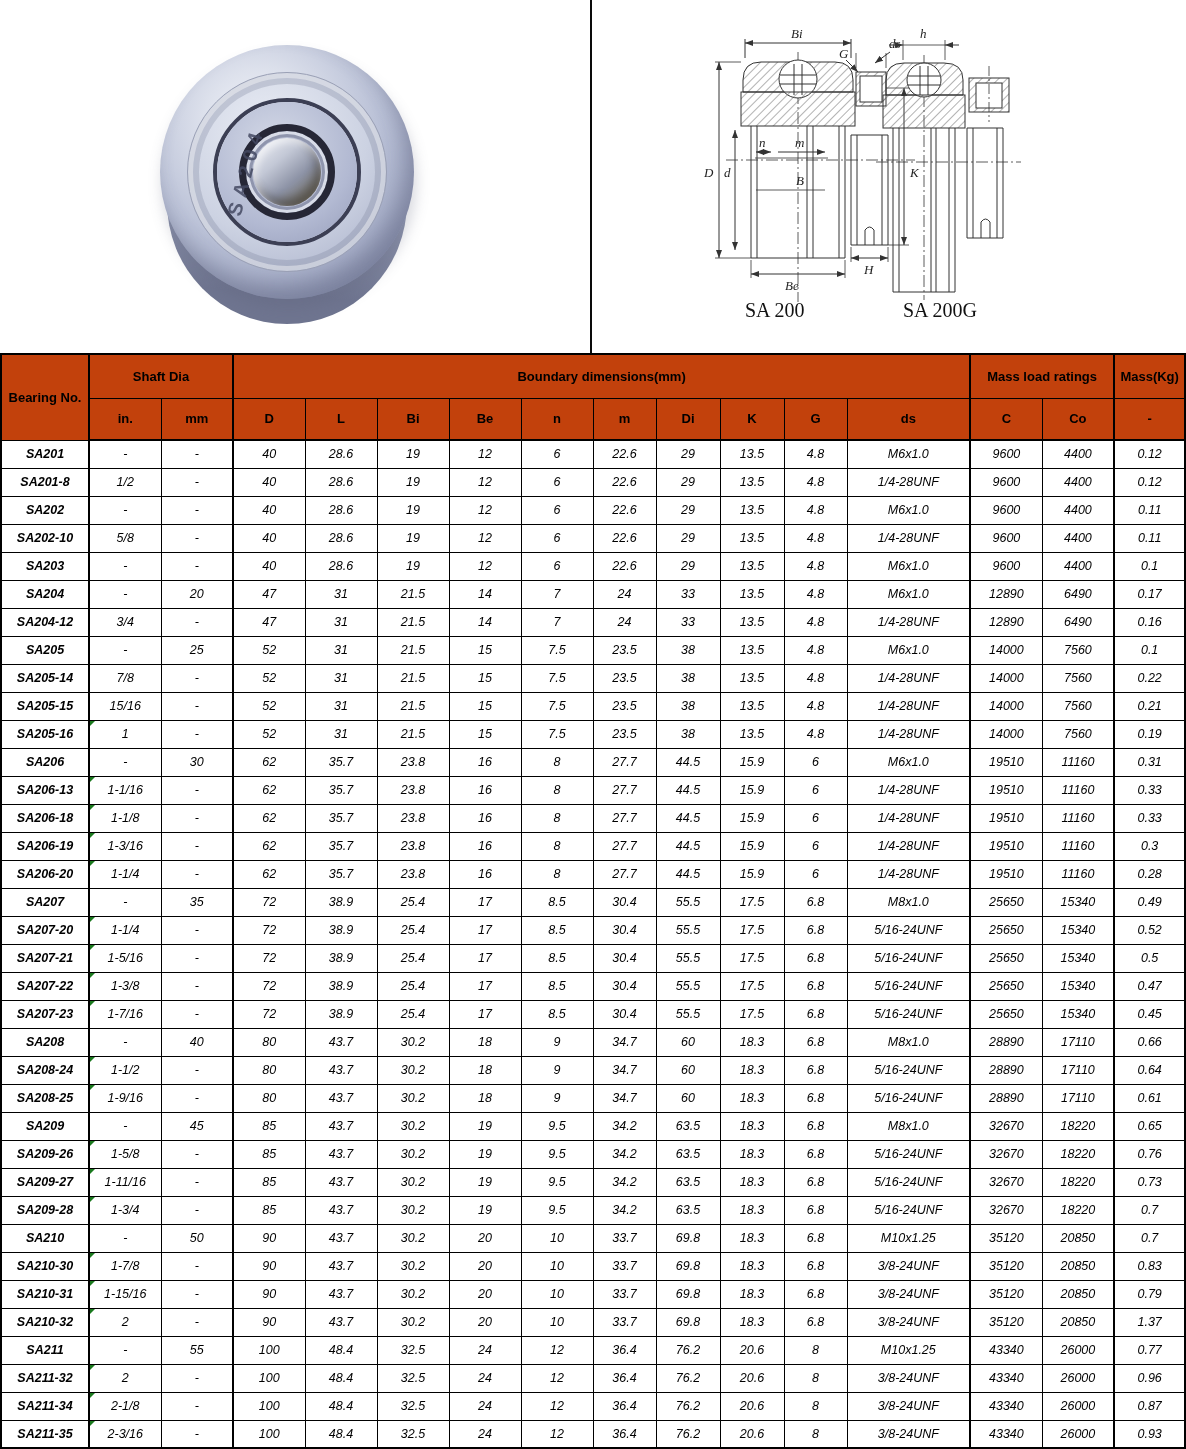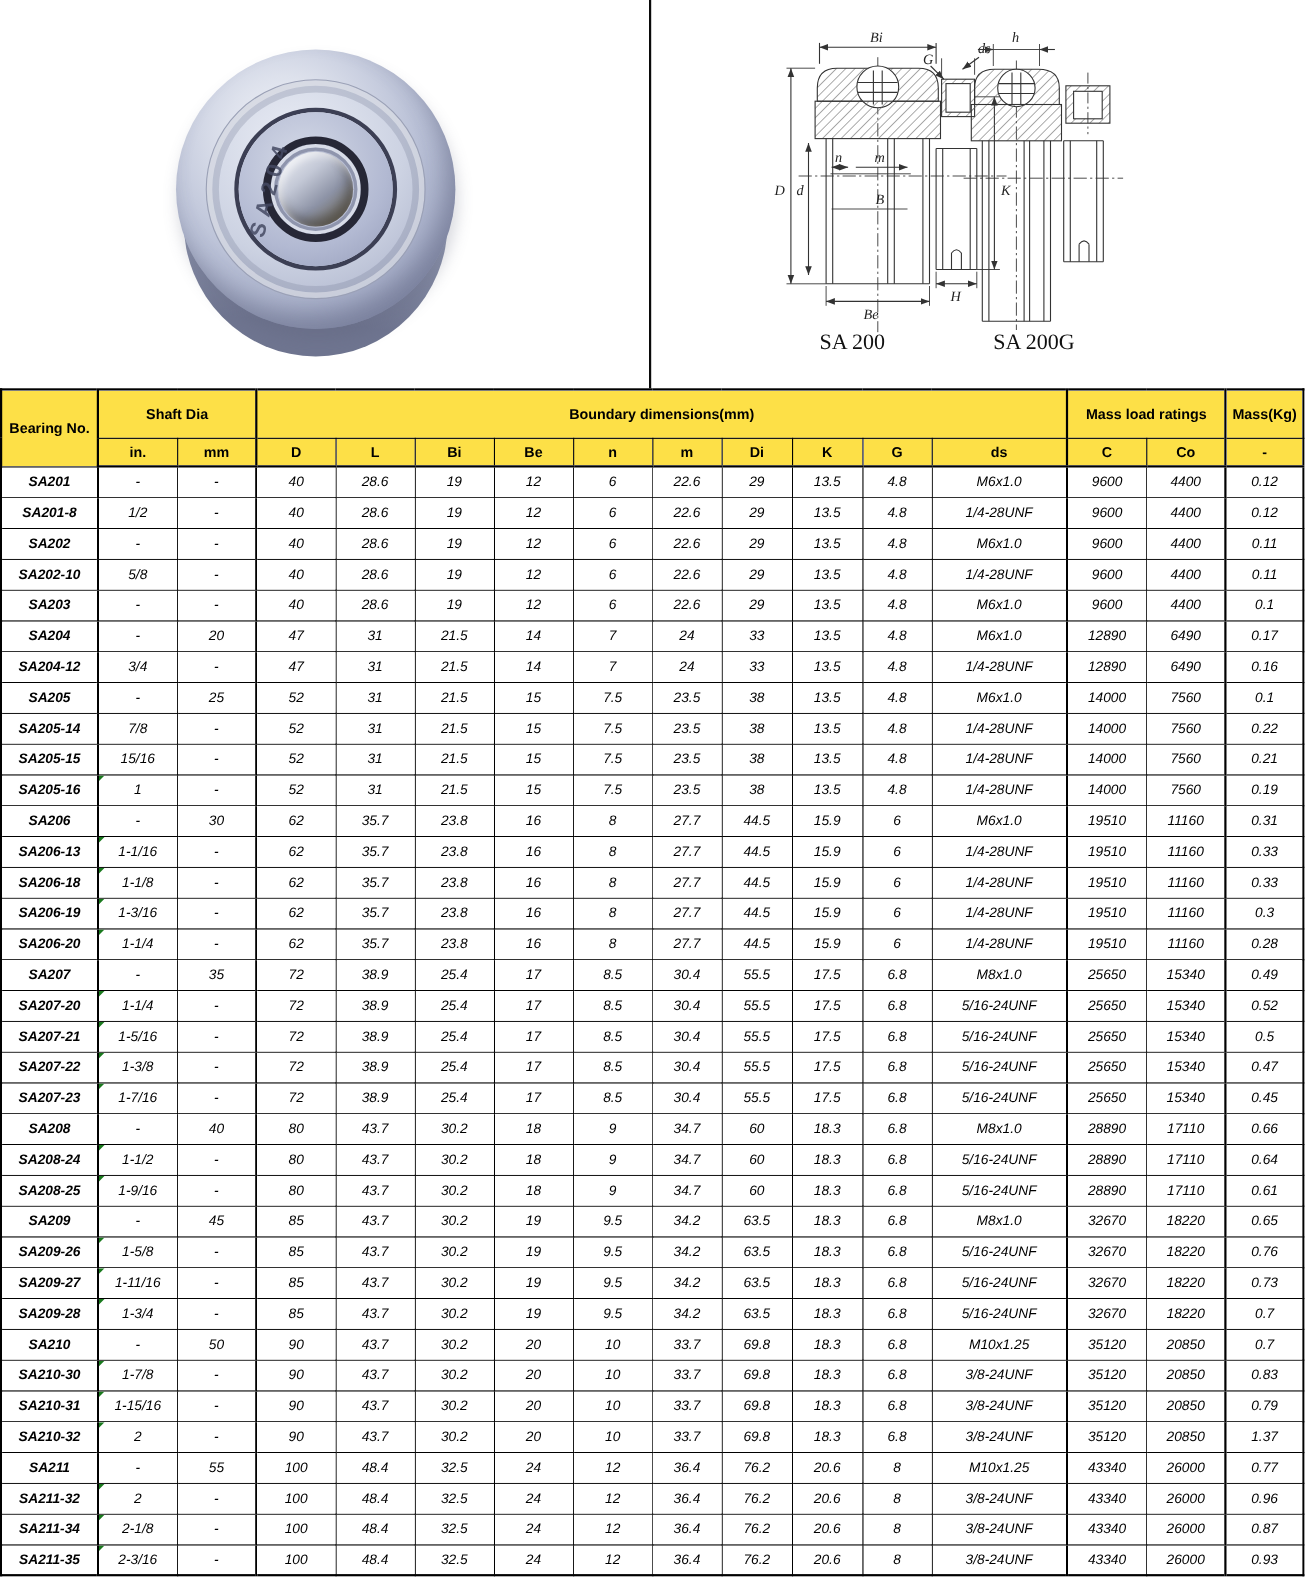--- a/index.html
+++ b/index.html
@@ -35,23 +35,23 @@
   
   .draw-panel svg { display:block; }
   .dimlbl { font-family:"Liberation Serif",serif; font-style:italic; font-size:13px; fill:#222; }
   .caption { font-family:"Liberation Serif",serif; font-size:20px; fill:#111; }
 
   
   table.spec { position:absolute; left:0; top:353px; width:1186px; border-collapse:collapse; table-layout:fixed;
       border:2px solid #000; }
   .spec th, .spec td { border:1px solid #000; text-align:center; vertical-align:middle;
       font-size:12.5px; color:#000; background:#fff; white-space:nowrap; overflow:hidden; padding:0; }
-  .spec thead th { background:#fde047; font-weight:bold; font-size:13px; }
+  .spec thead th { background:#c2410c; font-weight:bold; font-size:13px; }
   .spec thead tr.r1 { height:44px; }
-  .spec thead tr.r2 { height:26px; }
+  .spec thead tr.r2 { height:42px; }
   .spec thead tr.r2 th { border-bottom:2px solid #000; }
   .spec tbody tr { height:28px;font-style:italic; }
   .spec td.c-bearing { font-weight:bold; }
   
   .spec thead tr.r1 th + th { border-left:2px solid #000; }
   .spec thead tr.r2 th.bl { border-left:2px solid #000; }
   .spec tbody td:nth-child(2), .spec tbody td:nth-child(4),
   .spec tbody td:nth-child(14), .spec tbody td:nth-child(16) { border-left:2px solid #000; }
   
   .spec td { position:relative; }

